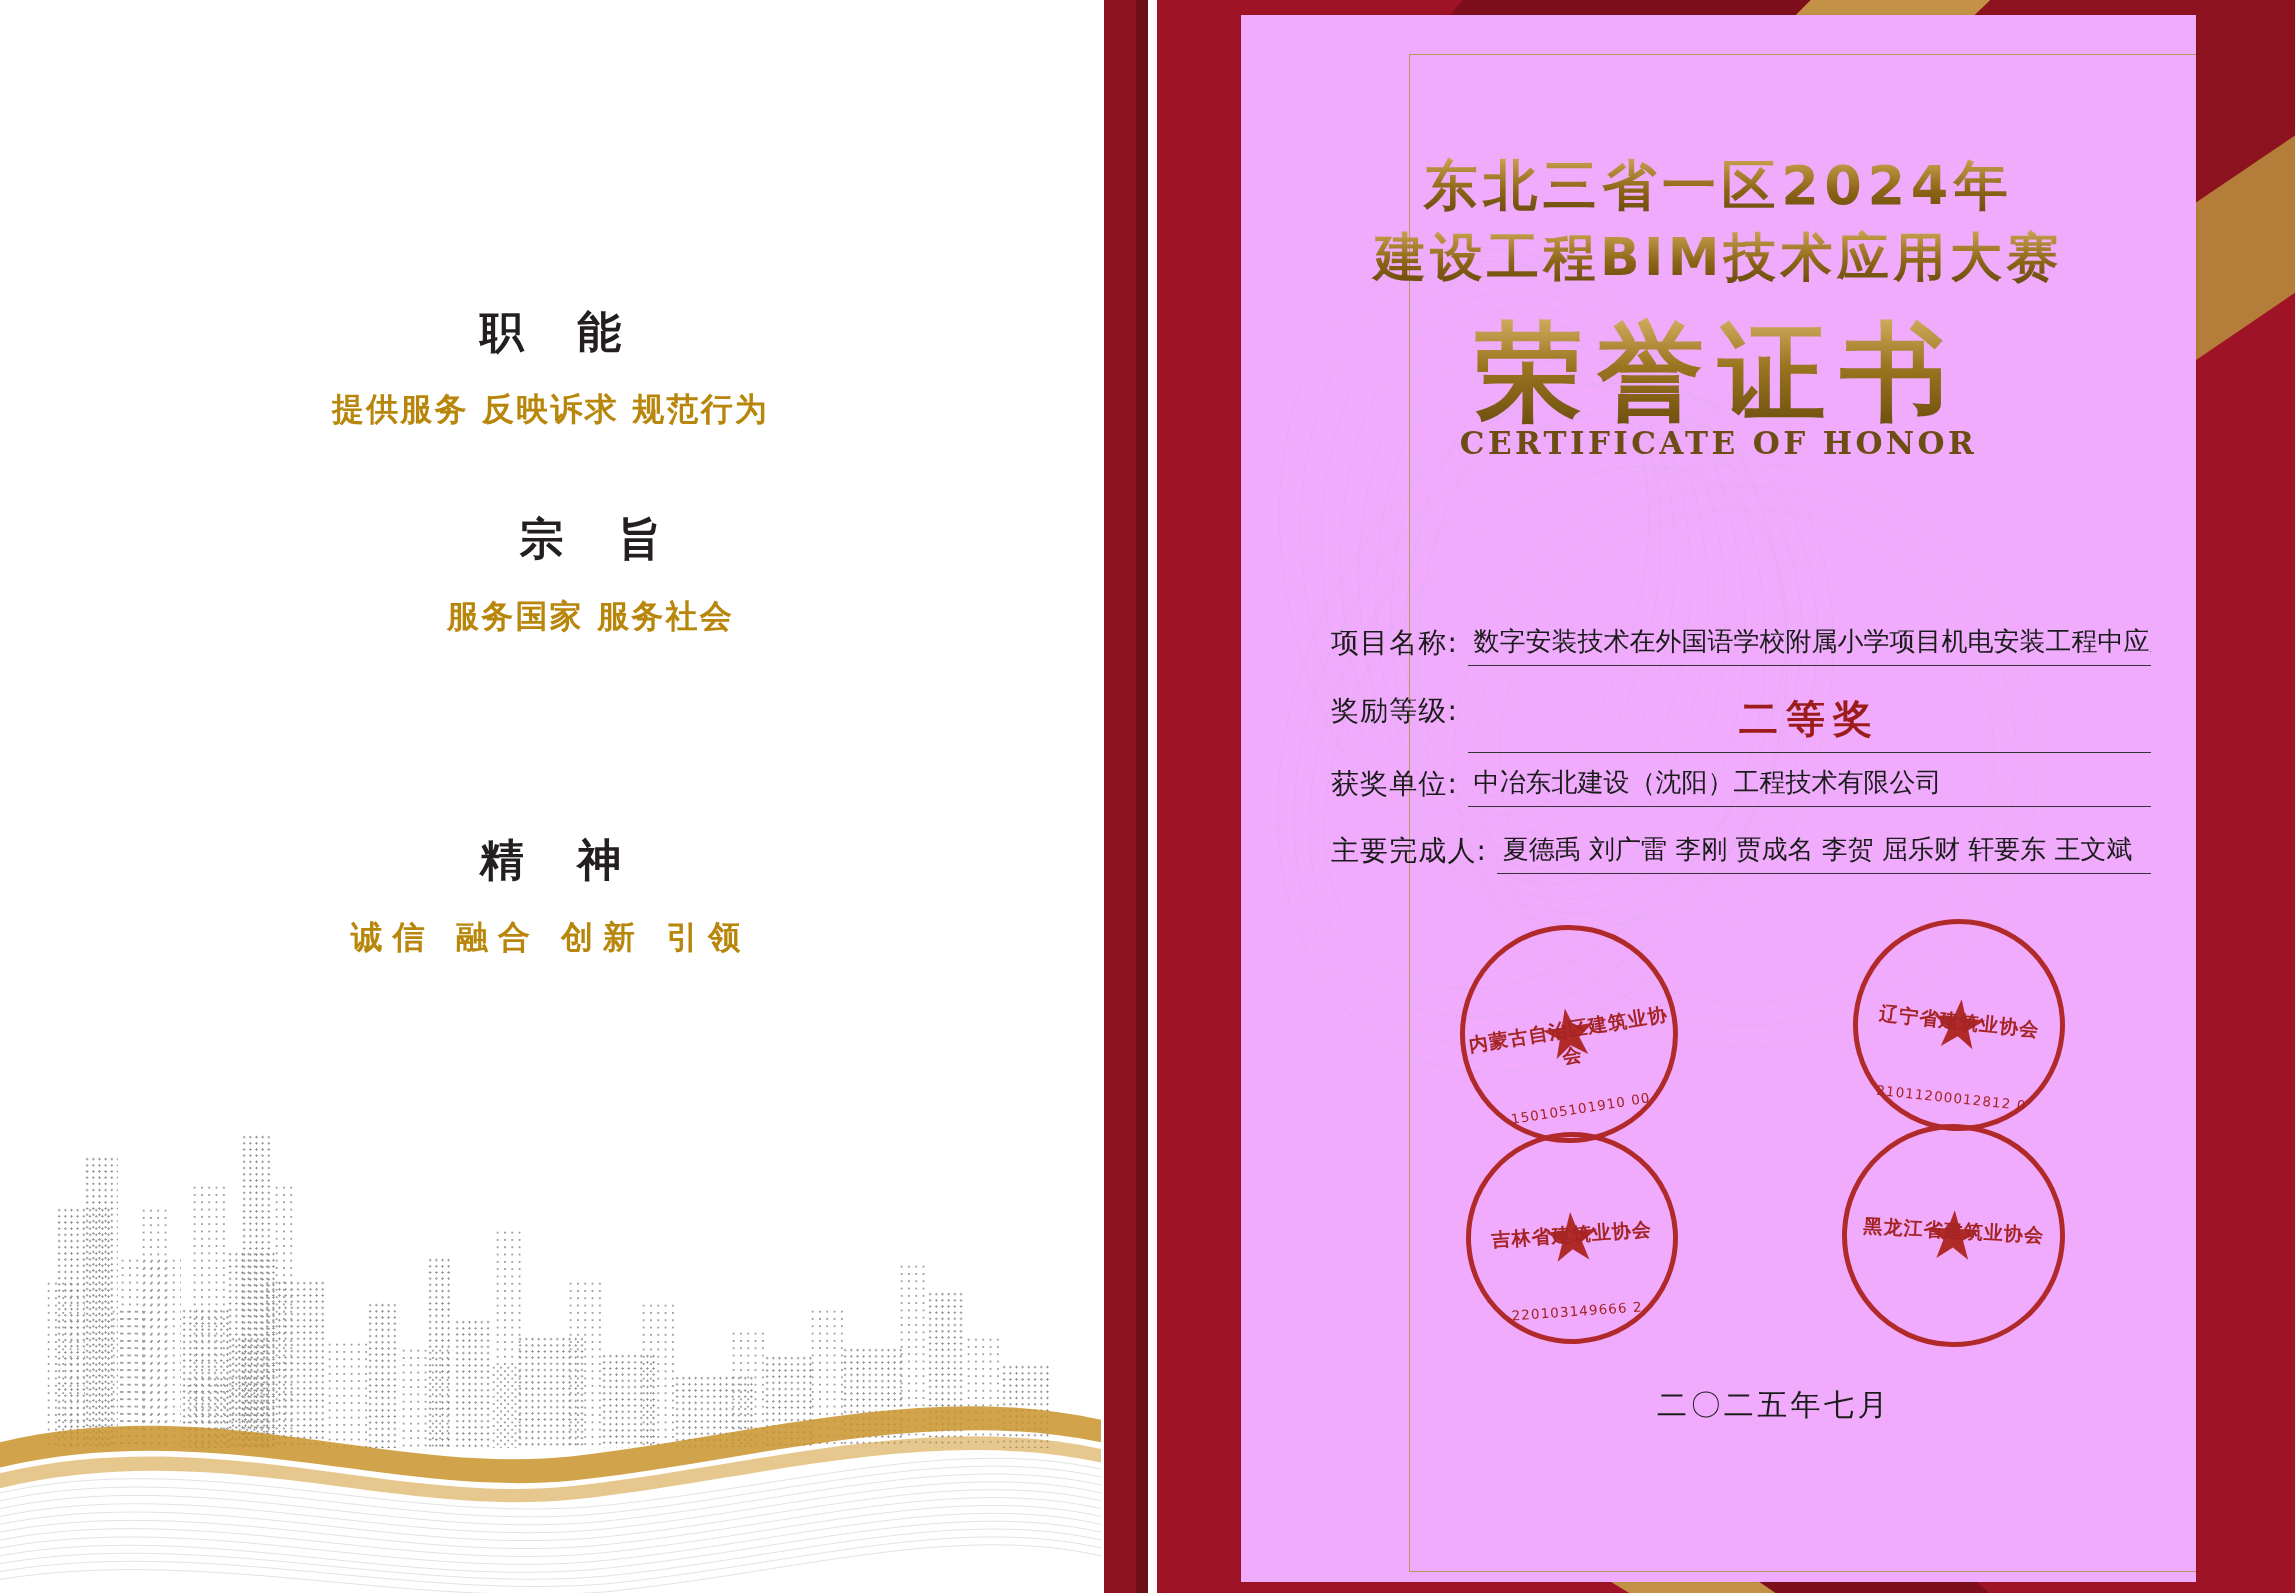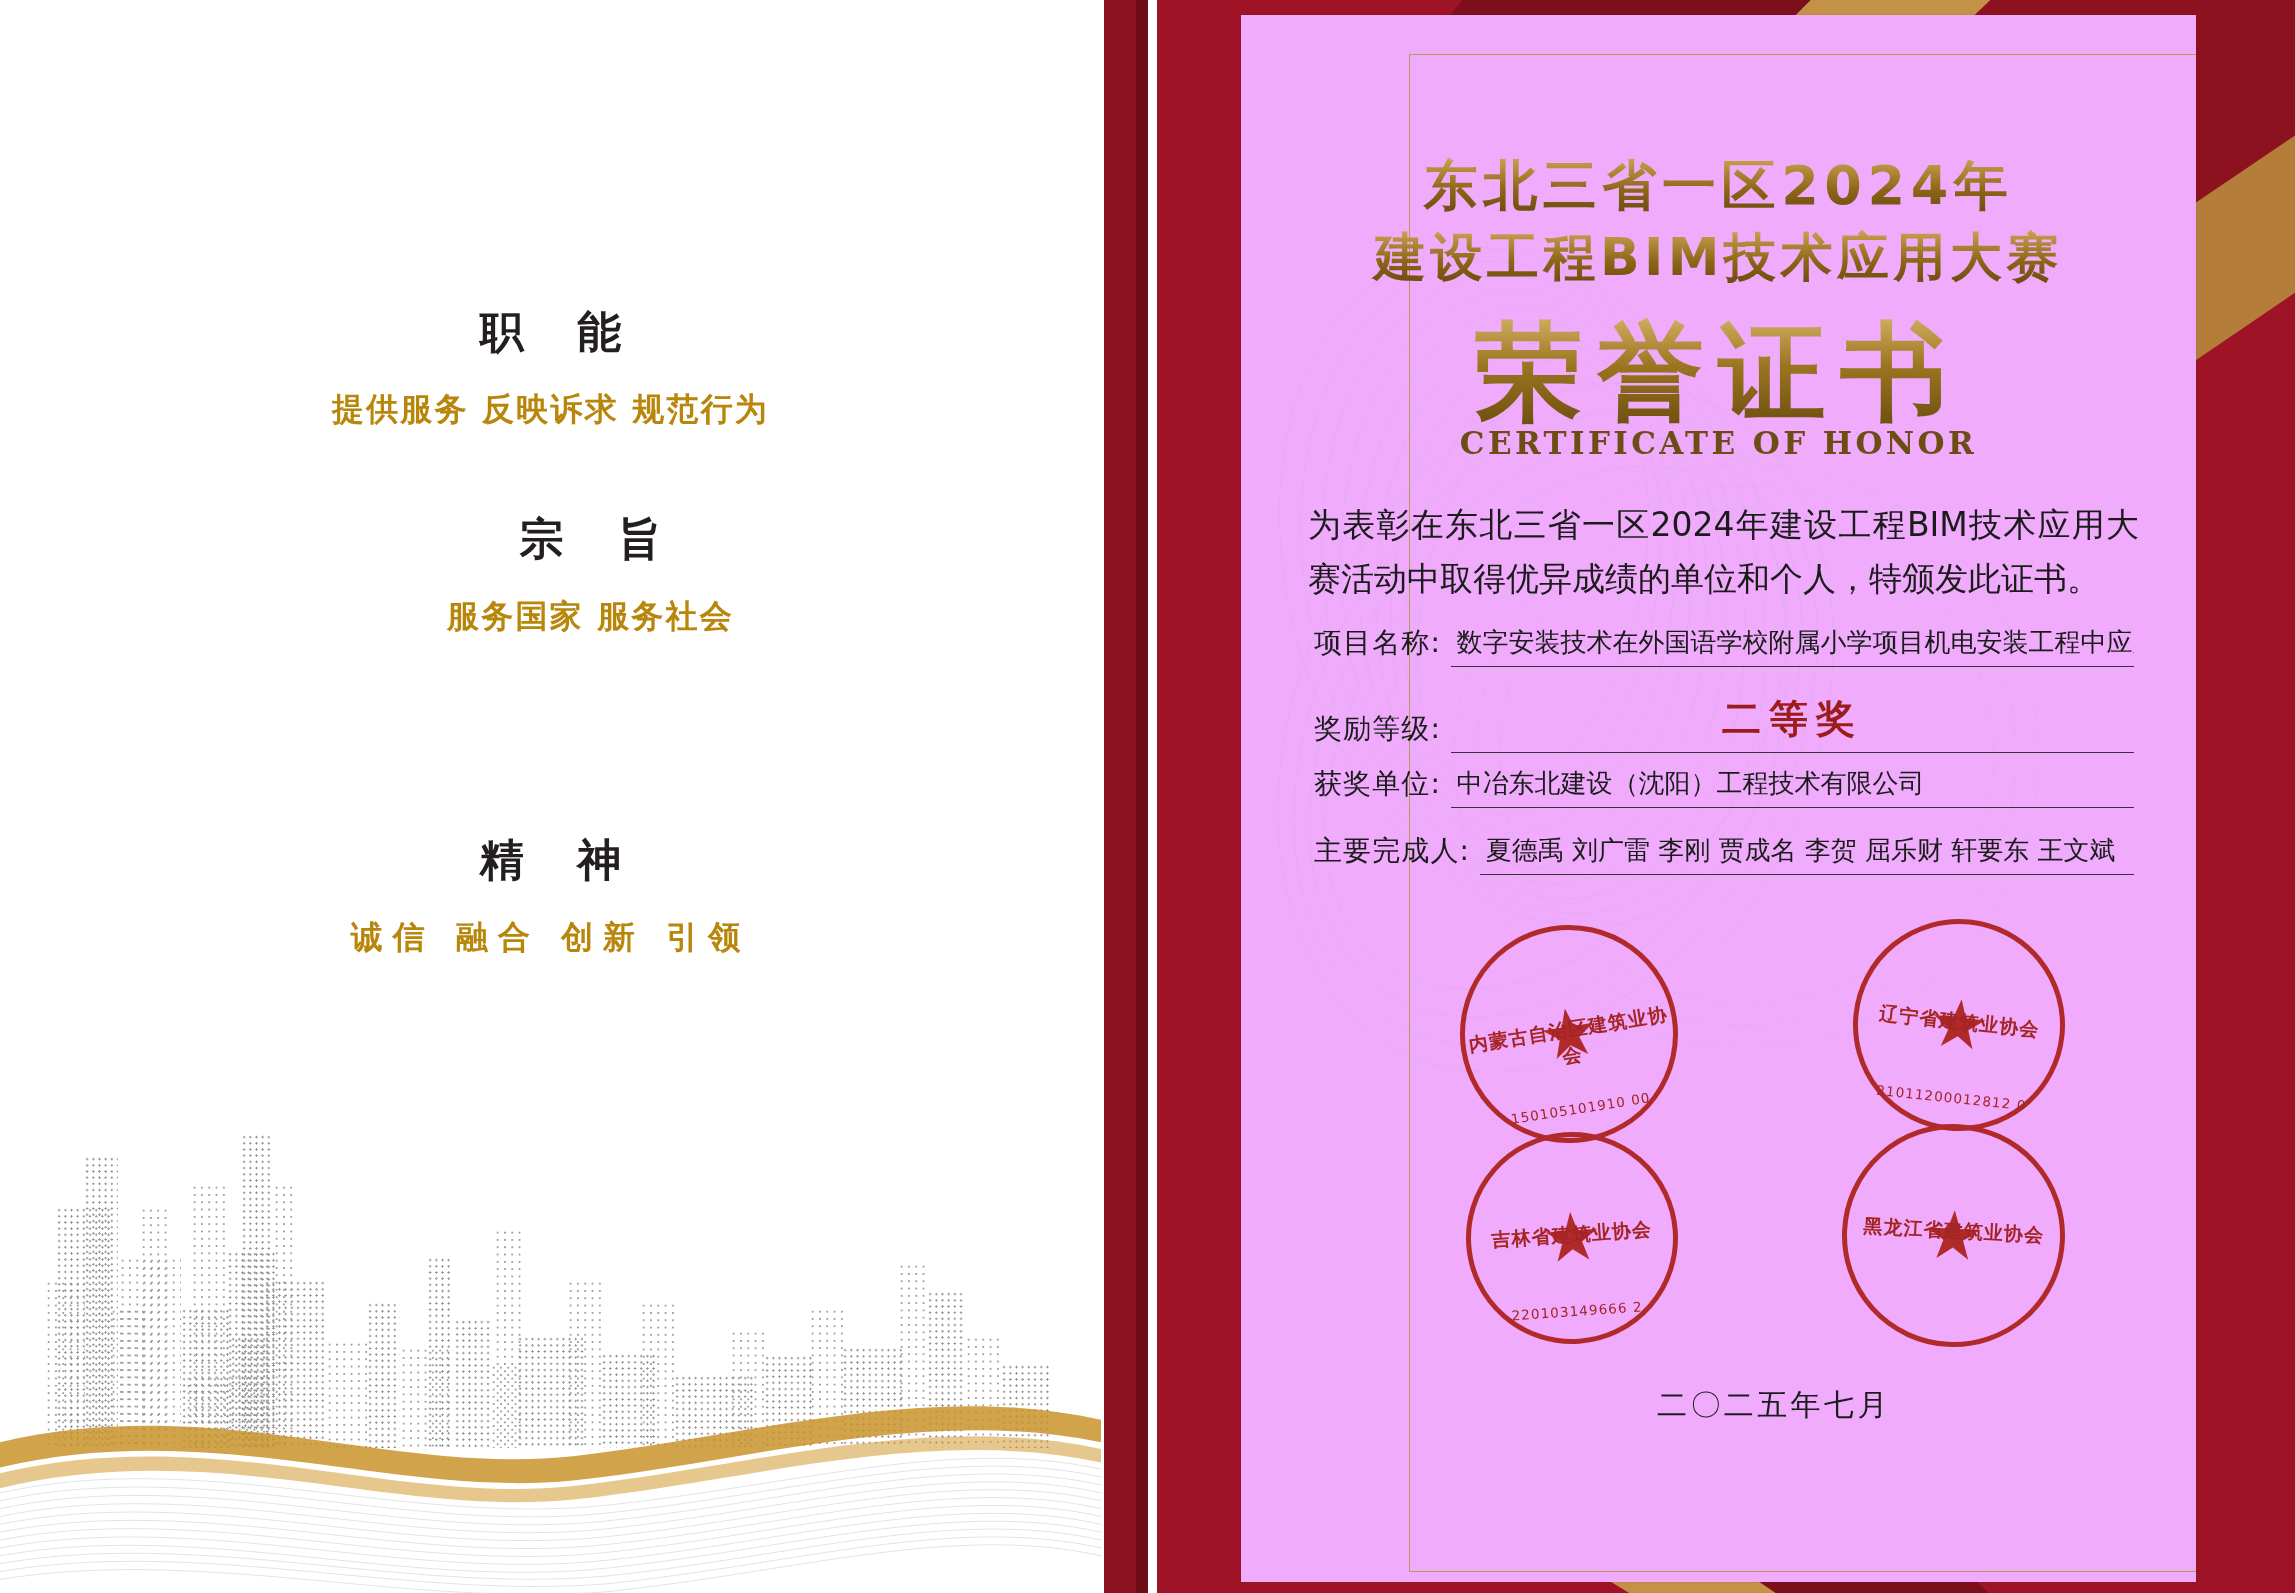--- a/index.html
+++ b/index.html
@@ -54,21 +54,21 @@
     -webkit-background-clip:text;background-clip:text;color:transparent;}
   #bigtitle{top:286px;font-size:107px;letter-spacing:14.6px;font-weight:bold;
     background:linear-gradient(180deg,#e2c074 0%,#9a7520 45%,#5f4309 100%);
     -webkit-background-clip:text;background-clip:text;color:transparent;
     text-shadow:0 0 0 rgba(0,0,0,0);}
   #entitle{top:410px;font-size:31px;letter-spacing:3.4px;color:#6c4d14;font-family:"DejaVu Serif","Liberation Serif",serif;}
 
   #body-text{position:absolute;left:67px;top:483px;width:831px;color:#1b1b1b;
     font-size:33px;line-height:54px;text-align:justify;font-family:"DejaVu Sans","Liberation Sans",sans-serif;}
 
-  .field{position:absolute;left:73px;width:820px;display:flex;align-items:flex-end;}
+  .field{position:absolute;left:90px;width:820px;display:flex;align-items:flex-start;}
   .field .lbl{font-size:28px;color:#1b1b1b;white-space:nowrap;letter-spacing:1.1px;padding-bottom:5.6px;}
   .field .val{flex:1;margin-left:10px;border-bottom:1.1px solid #333;padding:0 5.6px 6.7px 5.6px;font-size:26px;color:#1b1b1b;white-space:nowrap;overflow:hidden;}
   .field .val.award{font-size:39px;color:#9c1b1b;font-weight:bold;text-align:center;font-family:"DejaVu Serif","Liberation Serif",serif;letter-spacing:7.9px;}
   #f-project{top:609px;}
   #f-level{top:677px;}
   #f-unit{top:750px;}
   #f-people{top:817px;}
 
   
   .seal{position:absolute;border-radius:50%;border:5px solid #b02a2a;color:#b02a2a;}
@@ -203,21 +203,20 @@
         </g>
       </svg>
 
       <div id="inner-border"></div>
 
       <div class="cert-title" id="title1">东北三省一区2024年</div>
       <div class="cert-title" id="title2">建设工程BIM技术应用大赛</div>
       <div class="cert-title" id="bigtitle">荣誉证书</div>
       <div class="cert-title" id="entitle">CERTIFICATE OF HONOR</div>
 
-      <div id="body-text">为表彰在东北三省一区2024年建设工程BIM技术应用大赛活动中取得优异成绩的单位和个人，特颁发此证书。</div>
 
       <div class="field" id="f-project">
         <span class="lbl">项目名称:</span>
         <span class="val">数字安装技术在外国语学校附属小学项目机电安装工程中应用</span>
       </div>
 
       <div class="field" id="f-level">
         <span class="lbl">奖励等级:</span>
         <span class="val award">二等奖</span>
       </div>

